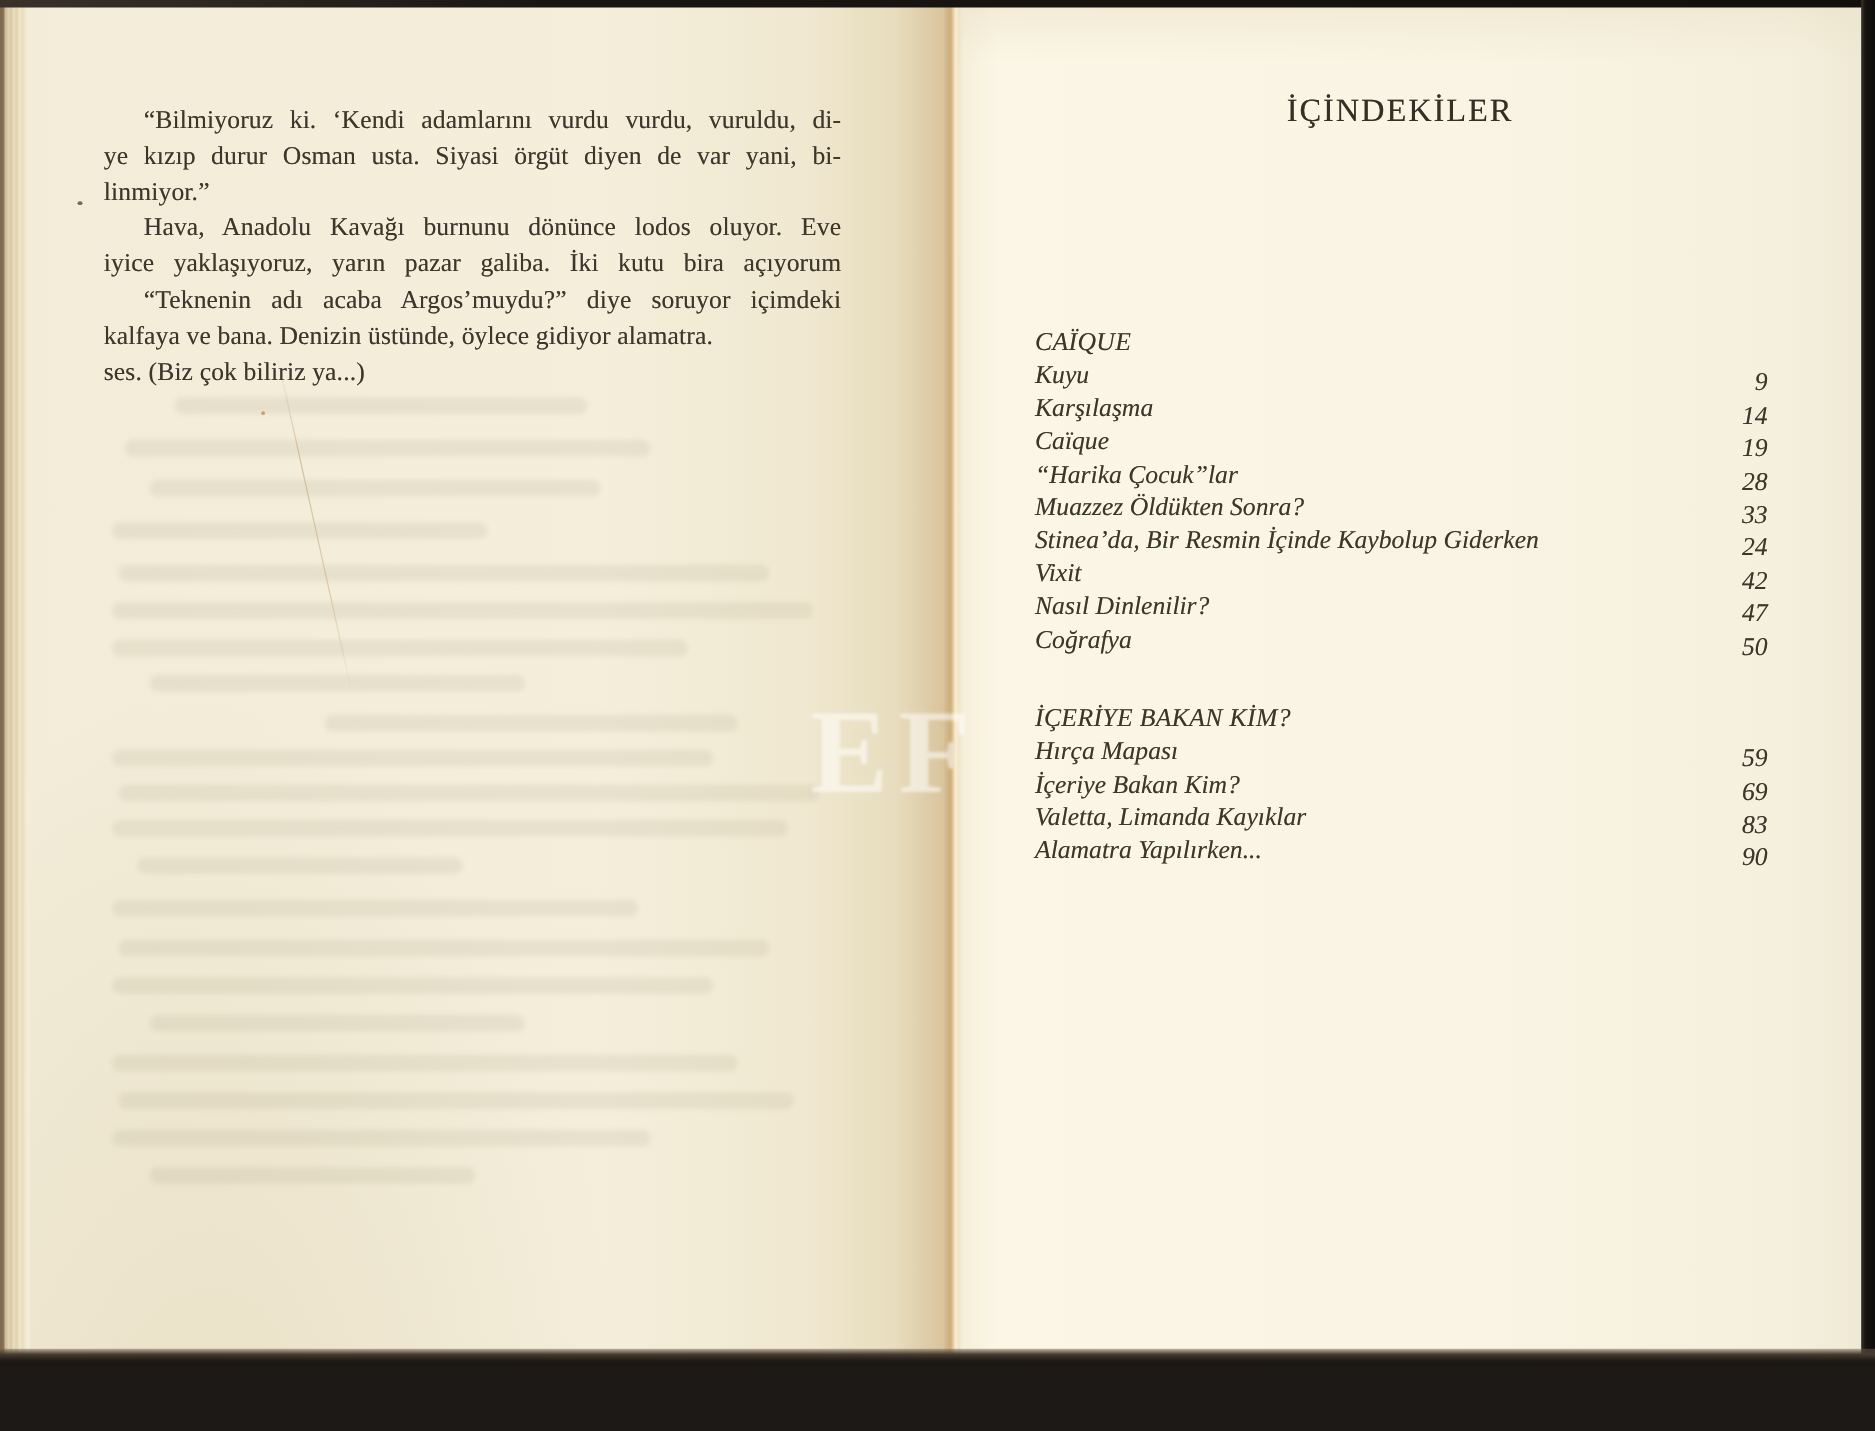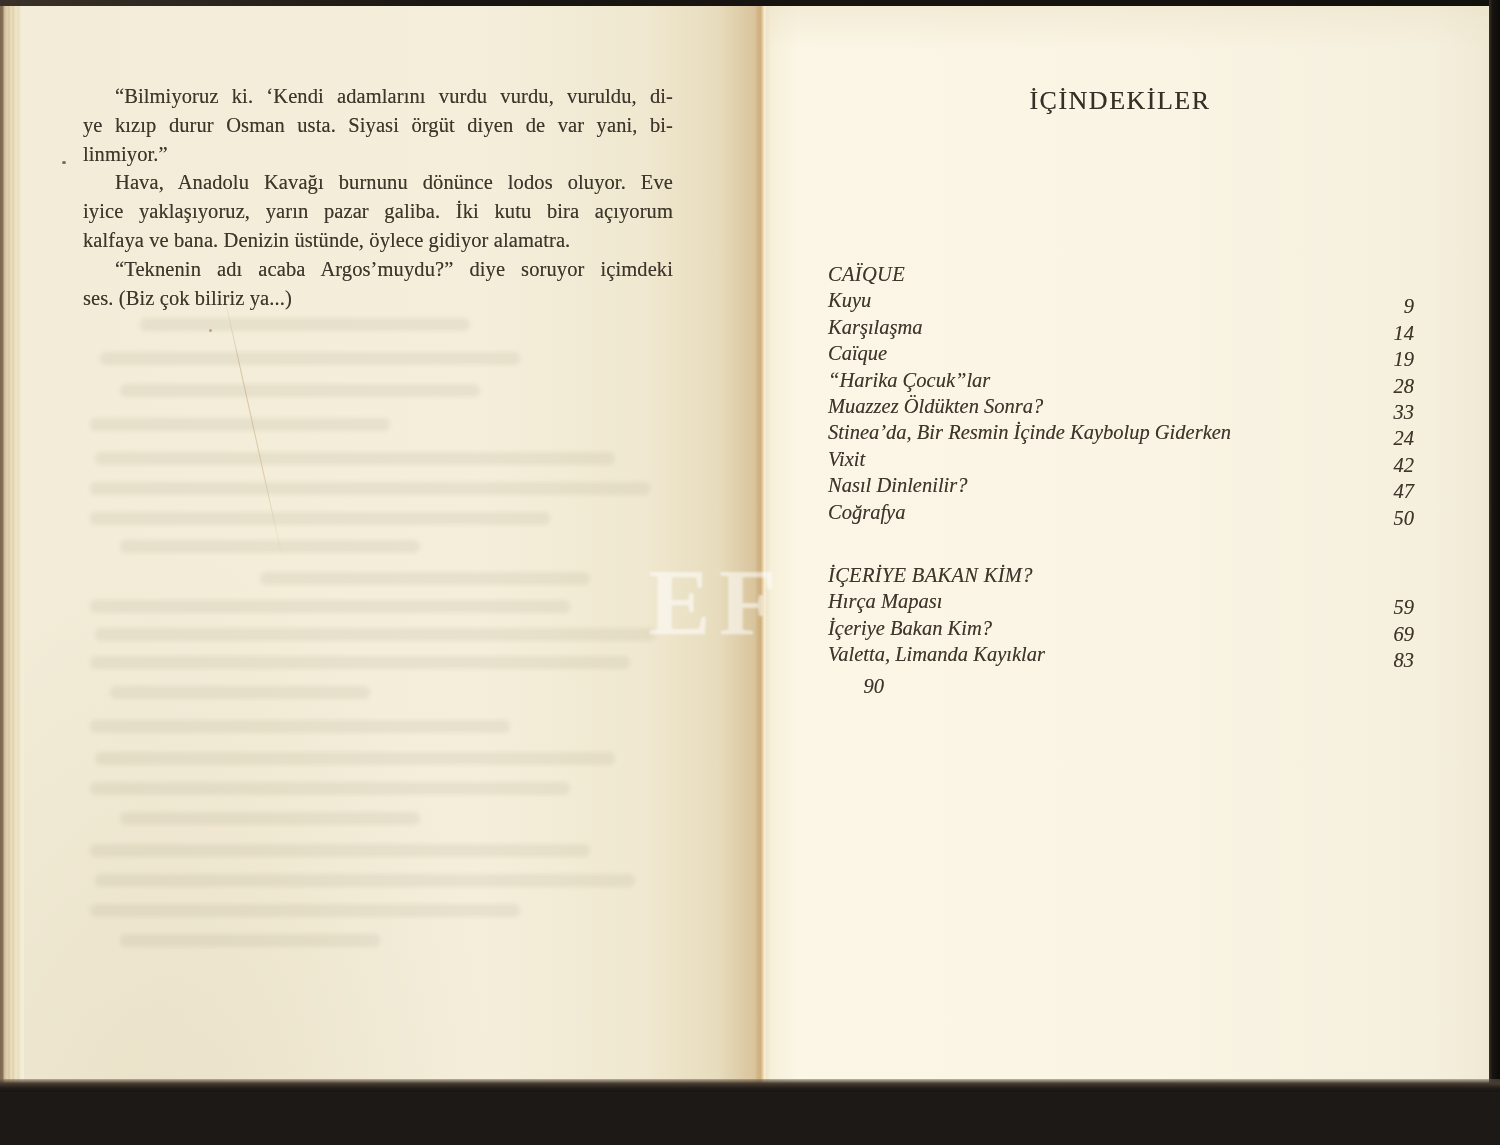--- a/index.html
+++ b/index.html
@@ -37,21 +37,21 @@
     filter:blur(0.5px);}
   
   .body-text{position:absolute;left:83px;top:82px;width:590px;z-index:3;
     font-size:20.5px;line-height:28.8px;color:#3e362b;
     text-shadow:0 0 0.5px rgba(62,54,43,0.55);
     letter-spacing:0.1px;}
   .tline{white-space:nowrap;}
   .tline.justify{white-space:normal;text-align:justify;text-align-last:justify;}
   .tline.indent{padding-left:32px;}
   
-  .toc-title{position:absolute;left:828px;top:86px;width:584px;z-index:3;
+  .toc-title{position:absolute;left:828px;top:74px;width:584px;z-index:3;
     text-align:center;font-size:26px;letter-spacing:1.5px;color:#362f26;
     text-shadow:0 0 0.5px rgba(54,47,38,0.6);}
   .toc{position:absolute;left:828px;top:263px;width:586px;z-index:3;
     font-size:20.5px;color:#3e362b;text-shadow:0 0 0.5px rgba(62,54,43,0.5);}
   .toc-section{margin:0 0 37px 0;font-style:italic;}
   .toc-row{display:flex;justify-content:space-between;align-items:baseline;height:26.4px;}
   .toc-header{height:26.4px;letter-spacing:0.3px;}
   .toc-page{width:56px;text-align:right;transform:translateY(6px);flex:none;}
   .toc-entry-title{flex:1;padding-right:14px;white-space:nowrap;}
   
@@ -81,22 +81,22 @@
   <div class="page-left"></div>
   <div class="page-right"></div>
   <div class="gutter"></div>
 
   <div class="body-text" id="left-lines">
       <div class="tline indent justify">“Bilmiyoruz ki. ‘Kendi adamlarını vurdu vurdu, vuruldu, di-</div>
       <div class="tline justify">ye kızıp durur Osman usta. Siyasi örgüt diyen de var yani, bi-</div>
       <div class="tline">linmiyor.”</div>
       <div class="tline indent justify">Hava, Anadolu Kavağı burnunu dönünce lodos oluyor. Eve</div>
       <div class="tline justify">iyice yaklaşıyoruz, yarın pazar galiba. İki kutu bira açıyorum</div>
+      <div class="tline indent justify">“Teknenin adı acaba Argos’muydu?” diye soruyor içimdeki</div>
       <div class="tline">kalfaya ve bana. Denizin üstünde, öylece gidiyor alamatra.</div>
-      <div class="tline indent justify">“Teknenin adı acaba Argos’muydu?” diye soruyor içimdeki</div>
       <div class="tline">ses. (Biz çok biliriz ya...)</div>
     </div>
 
   <div class="scratch"></div>
   <div class="speck speck-a"></div>
   <div class="speck speck-b"></div>
   <div id="bleed-layer">
       <div class="bleed" style="top: 318px; left: 140px; width: 330px;"></div>
       <div class="bleed" style="top: 352px; left: 100px; width: 420px;"></div>
       <div class="bleed" style="top: 384px; left: 120px; width: 360px;"></div>
@@ -171,18 +171,19 @@
         </div>
         <div class="toc-row">
           <span class="toc-entry-title">İçeriye Bakan Kim?</span>
           <span class="toc-page">69</span>
         </div>
         <div class="toc-row">
           <span class="toc-entry-title">Valetta, Limanda Kayıklar</span>
           <span class="toc-page">83</span>
         </div>
         <div class="toc-row">
+          <span class="toc-entry-title">Alamatra Yapılırken...</span>
           <span class="toc-page">90</span>
         </div>
       </div>
     </div>
 
 </div>
 
 </body></html>

